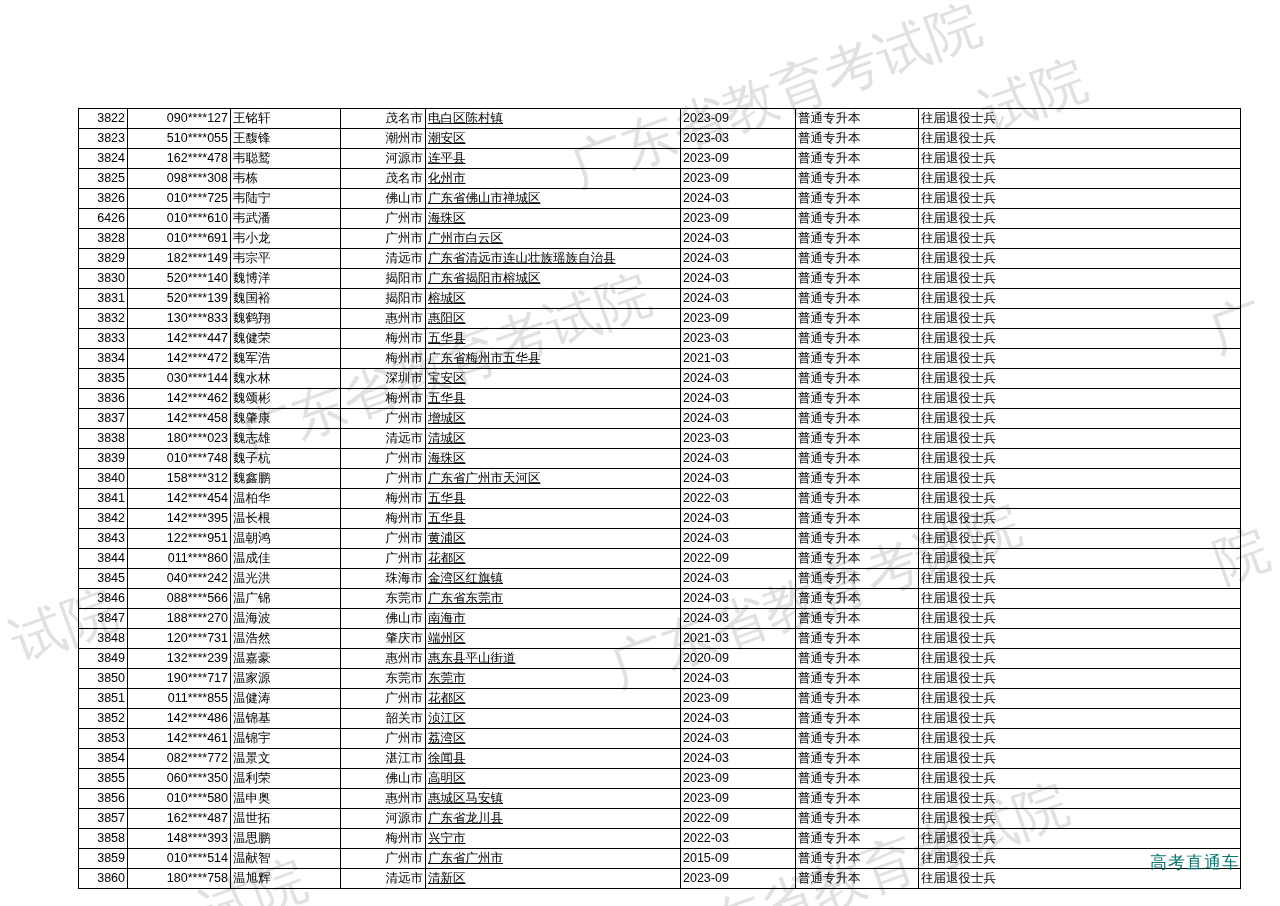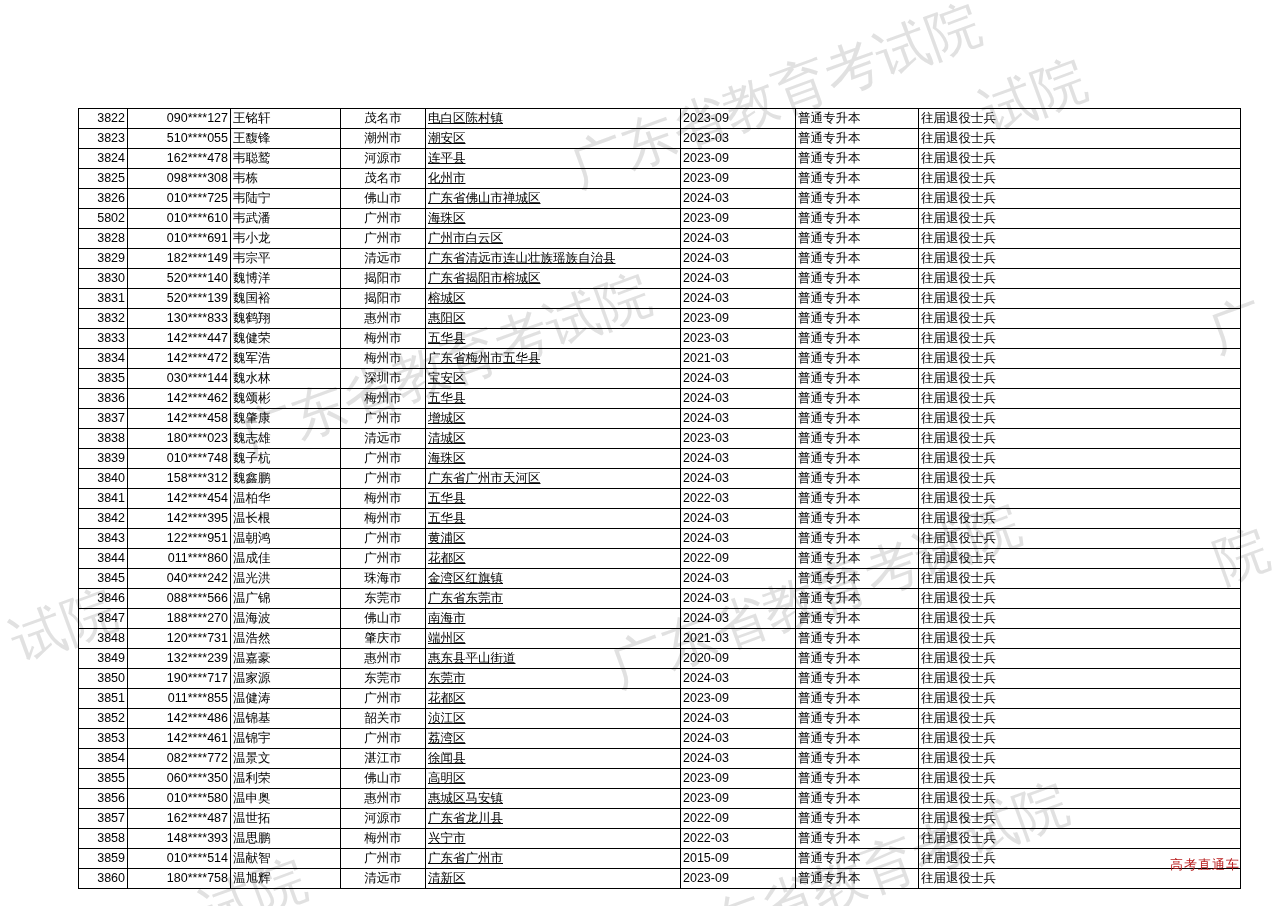--- a/index.html
+++ b/index.html
@@ -55,35 +55,35 @@
     color: #000;
     padding: 0 2px;
     font-family: "Liberation Sans", sans-serif;
     white-space: nowrap;
     overflow: hidden;
     background: transparent;
   }
   td.c-idx { width: 44px; text-align: right; padding-right: 3px; }
   td.c-id  { width: 98px; text-align: right; }
   td.c-name{ width: 105px; text-align: left; padding-left: 4px; }
-  td.c-city{ width: 80px; text-align: center; padding-left: 4px; }
+  td.c-city{ width: 80px; text-align: right; padding-left: 4px; }
   td.c-area{ width: 250px; text-align: left; padding-left: 4px; text-decoration: underline; }
   td.c-date{ width: 110px; text-align: left; padding-left: 4px; }
   td.c-type{ width: 118px; text-align: left; padding-left: 4px; }
   td.c-cat { width: 317px; text-align: left; padding-left: 4px; }
 
   .cn { font-family: "Liberation Sans", sans-serif; }
 
   
   .brand {
     position: absolute;
     right: 40px;
     bottom: 32px;
-    font-size: 13px;
-    color: #b91c1c;
+    font-size: 17px;
+    color: #0f766e;
     font-family: "Liberation Sans", sans-serif;
     letter-spacing: 1px;
     z-index: 20;
   }
 </style>
 </head>
 <body>
 
 <div class="watermark-layer" id="watermarks">
     <div class="wm" style="left: 560px; top: 60px; font-size: 54px; transform: rotate(-20deg);">广东省教育考试院</div>
@@ -144,21 +144,21 @@
           <td class="c-idx cn">3826</td>
           <td class="c-id cn">010****725</td>
           <td class="c-name cn">韦陆宁</td>
           <td class="c-city cn">佛山市</td>
           <td class="c-area cn">广东省佛山市禅城区</td>
           <td class="c-date cn">2024-03</td>
           <td class="c-type cn">普通专升本</td>
           <td class="c-cat cn">往届退役士兵</td>
         </tr>
         <tr>
-          <td class="c-idx cn">5802</td>
+          <td class="c-idx cn">6426</td>
           <td class="c-id cn">010****610</td>
           <td class="c-name cn">韦武潘</td>
           <td class="c-city cn">广州市</td>
           <td class="c-area cn">海珠区</td>
           <td class="c-date cn">2023-09</td>
           <td class="c-type cn">普通专升本</td>
           <td class="c-cat cn">往届退役士兵</td>
         </tr>
         <tr>
           <td class="c-idx cn">3828</td>

